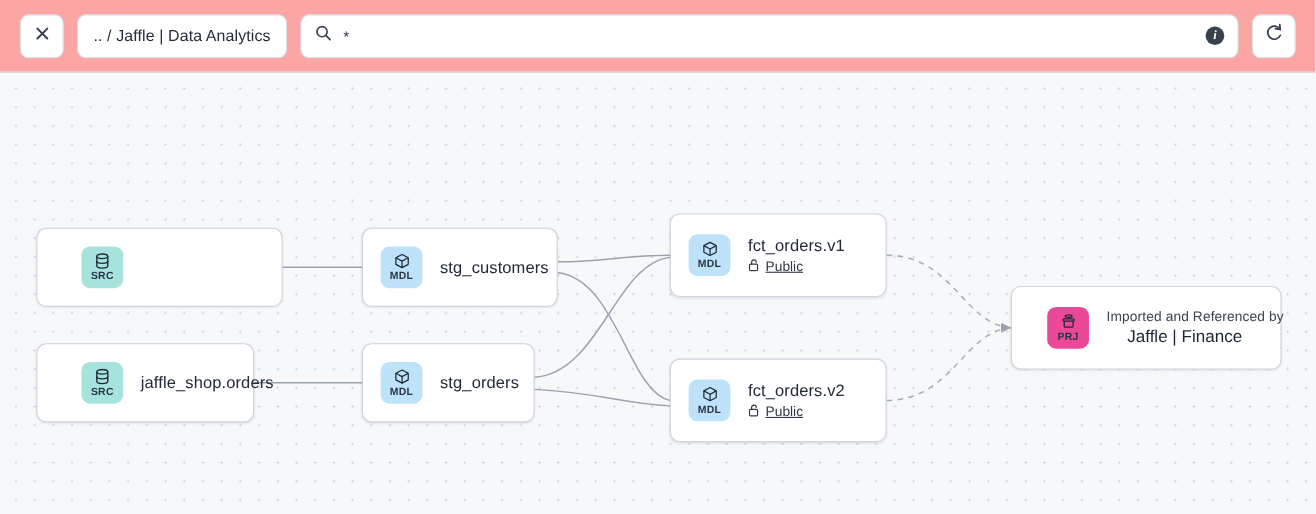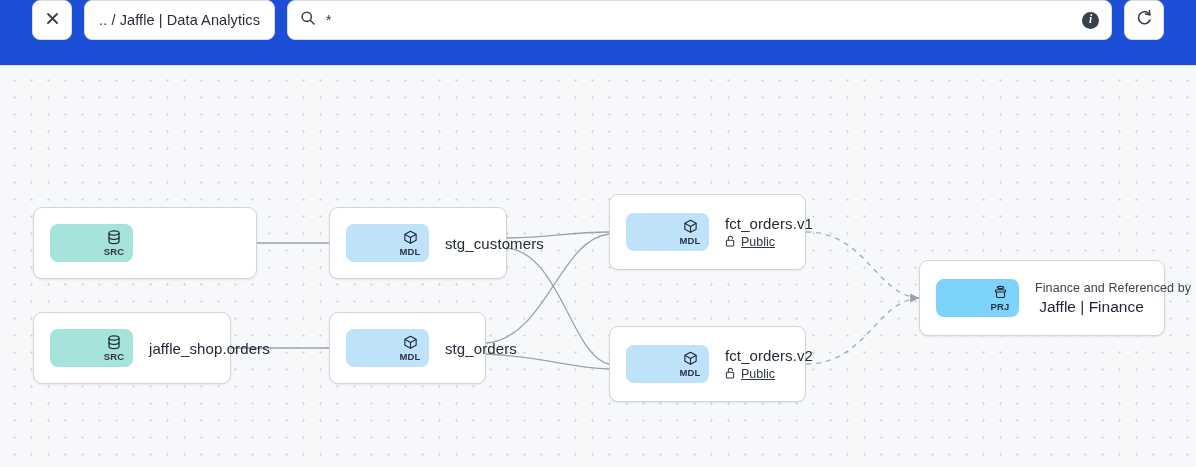--- a/index.html
+++ b/index.html
@@ -23,24 +23,25 @@
   }
 
   
   .toolbar {
     position: absolute;
     left: 0;
     top: 0;
     width: 1196px;
     height: 66px;
     box-sizing: border-box;
-    background: #1d4ed8;
+    background: #fca5a5;
     border-bottom: 1px solid #dfe3ea;
     display: flex;
-    padding: 0 32px;
+    align-items: center;
+    padding: 0 18px;
     gap: 12px;
     z-index: 5;
   }
 
   .tb-btn {
     box-sizing: border-box;
     background: #ffffff;
     border: 1px solid #d8dce4;
     border-radius: 8px;
     height: 40px;
@@ -145,38 +146,37 @@
   .badge {
     flex: 0 0 auto;
     width: 38px;
     height: 38px;
     border-radius: 8px;
     display: flex;
     flex-direction: column;
     align-items: center;
     justify-content: center;
     gap: 0px;
-    padding-left: 45px;
   }
   .badge .glyph {
     display: block;
     line-height: 0;
     margin-top: 1px;
   }
   .badge .kind {
     font-size: 9.5px;
     font-weight: bold;
     letter-spacing: .2px;
     line-height: 1;
     margin-top: 2px;
     color: #2b3445;
   }
-  .badge.src { background: #a6e3dc; }
+  .badge.src { background: #a6e3dc; margin-left: 24px; }
   .badge.mdl { background: #bfe2fb; }
-  .badge.prj { background: #7dd3fc; }
+  .badge.prj { background: #ec4899; margin-left: 16px; }
 
   .node-text {
     display: flex;
     flex-direction: column;
     justify-content: center;
     gap: 3px;
     min-width: 0;
     text-align: center;
   }
   .node-title {
@@ -402,19 +402,19 @@
         <span class="glyph">
           <svg width="15" height="15" viewBox="0 0 16 16" fill="none" stroke="#1f2936" stroke-width="1.2" stroke-linejoin="round">
             <ellipse cx="8" cy="2.6" rx="3.4" ry="1.2"></ellipse>
             <rect x="2.6" y="5.1" width="10.8" height="2.4" rx="1"></rect>
             <path d="M3.7,7.5 v4.6 a1.2,1.2 0 0 0 1.2,1.2 h6.2 a1.2,1.2 0 0 0 1.2,-1.2 V7.5"></path>
           </svg>
         </span>
         <span class="kind">PRJ</span>
       </div>
       <div class="node-text">
-        <div class="node-pre">Finance and Referenced by</div>
+        <div class="node-pre">Imported and Referenced by</div>
         <div class="node-name-lg">Jaffle | Finance</div>
       </div>
     </div>
 
   </div>
 </div>
 
 </body></html>

